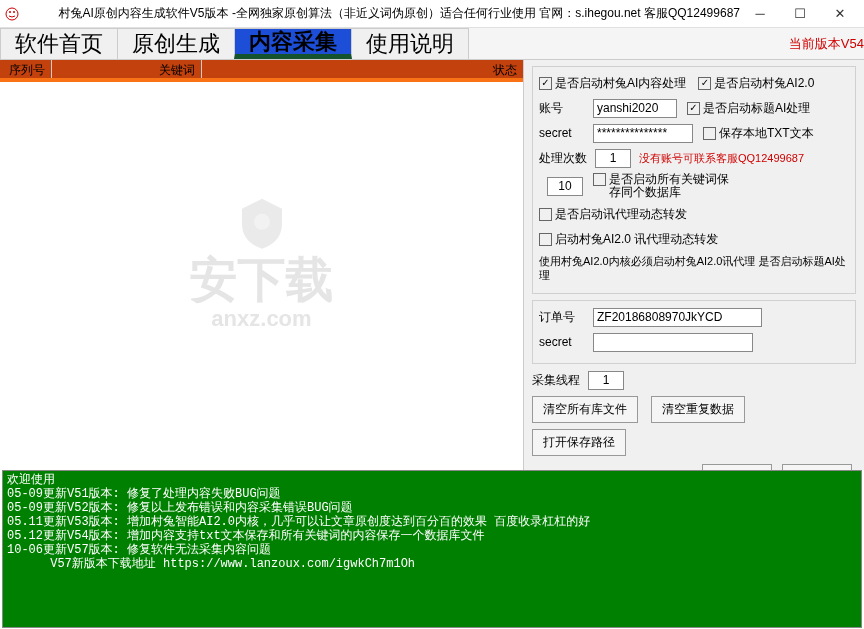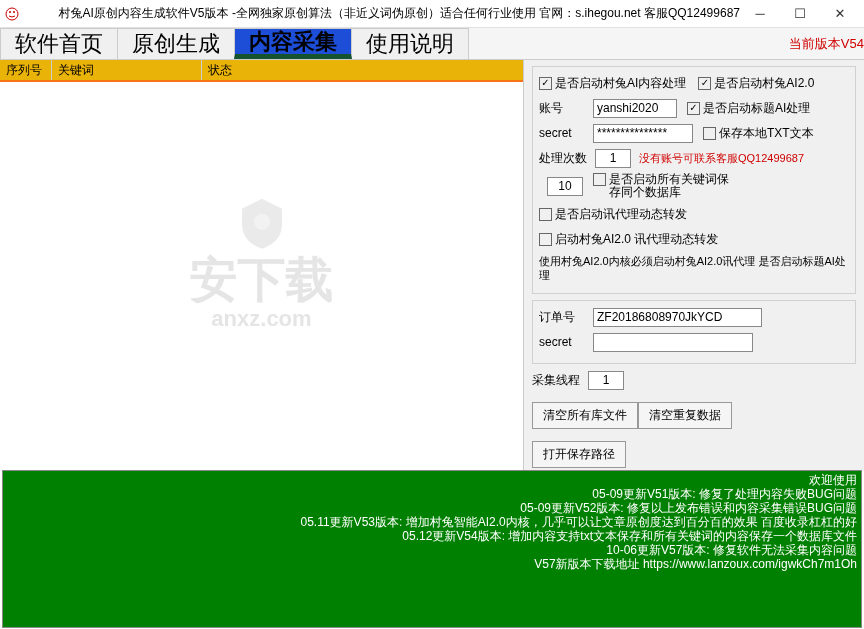--- a/index.html
+++ b/index.html
@@ -8,36 +8,36 @@
 .app-icon { width: 16px; height: 16px; margin-right: 4px; display: inline-flex; align-items: center; justify-content: center; }
 .title-text { flex: 1; font-size: 12px; color: #000; white-space: nowrap; overflow: hidden; text-align: right; }
 .win-controls { display: flex; }
 .win-btn { width: 40px; height: 28px; display: flex; align-items: center; justify-content: center; font-size: 13px; color: #333; cursor: pointer; }
 .tabs { height: 32px; display: flex; border-bottom: 1px solid #ccc; align-items: stretch; background: #f5f5f5; }
 .tab { padding: 4px 14px; display: flex; align-items: center; font-size: 22px; font-family: SimSun, serif; border: 1px solid #ccc; border-bottom: none; background: #f0f0f0; margin-right: -1px; cursor: pointer; }
 .tab.active { background: #1d4ed8; border-bottom: 5px solid #14532d; position: relative; z-index: 1; font-weight: bold; }
 .version-label { margin-left: auto; color: #d00000; font-size: 13px; padding-right: 0; display: flex; align-items: center; }
 .main { display: flex; height: 410px; }
 .left-panel { flex: 1; border-right: 1px solid #ccc; display: flex; flex-direction: column; }
-.list-header { height: 22px; display: flex; border-bottom: 2px solid #f97316; background: #eab308; }
+.list-header { height: 22px; display: flex; border-bottom: 4px solid #f97316; background: #c2410c; text-align: right; }
 .list-col { padding: 2px 6px; border-right: 1px solid #ccc; font-size: 12px; }
 .right-panel { width: 340px; padding: 6px 8px; background: #f0f0f0; overflow-y: auto; }
 .grp { border: 1px solid #d0d0d0; padding: 6px; margin-bottom: 6px; }
 .row { display: flex; align-items: center; margin-bottom: 5px; min-height: 20px; }
 .ckbox { width: 13px; height: 13px; border: 1px solid #666; margin-right: 3px; display: inline-flex; align-items: center; justify-content: center; font-size: 10px; color: #000; line-height: 1; }
 .ck-wrap { display: flex; align-items: center; cursor: pointer; }
 .lbl { margin-right: 6px; min-width: 48px; }
 .txtinput { border: 1px solid #888; padding: 1px 3px; font-size: 12px; height: 19px; background: #fff; }
 .numbox { width: 36px; text-align: center; }
 .note-red { color: #d00000; font-size: 11px; }
 .btn { border: 1px solid #999; background: #f5f5f5; padding: 4px 10px; font-size: 12px; cursor: pointer; }
-.btn-row { display: flex; gap: 0; margin-top: 12px; flex-wrap: wrap; }
+.btn-row { display: flex; gap: 13px; margin-top: 6px; flex-wrap: wrap; }
 .action-row { display: flex; gap: 10px; justify-content: flex-end; margin-top: 8px; padding-right: 4px; }
 .action-btn { width: 70px; height: 24px; }
-.log-area { height: 158px; background: #008000; color: #fff; font-family: Liberation Sans, sans-serif; font-size: 12px; padding: 2px 4px; overflow: hidden; white-space: pre; line-height: 14px; border: 1px solid #888; margin: 0 2px 14px 2px; text-align: right; }
+.log-area { height: 158px; background: #008000; color: #fff; font-family: Liberation Mono, monospace; font-size: 12px; padding: 2px 4px; overflow: hidden; white-space: pre; line-height: 14px; border: 1px solid #888; margin: 0 2px 14px 2px; }
 .watermark { position: absolute; top: 50%; left: 50%; transform: translate(-50%, -60%); color: #e5e5e5; font-size: 48px; font-weight: bold; pointer-events: none; z-index: 0; text-align: center; line-height: 1.1; }
 .watermark .small { font-size: 22px; display: block; }
 </style>
 </head>
 <body>
 
 <div class="titlebar">
   <span class="app-icon">
     <svg width="16" height="16" viewBox="0 0 16 16">
         <circle cx="8" cy="8" r="6" fill="#fff" stroke="#c00"></circle>

